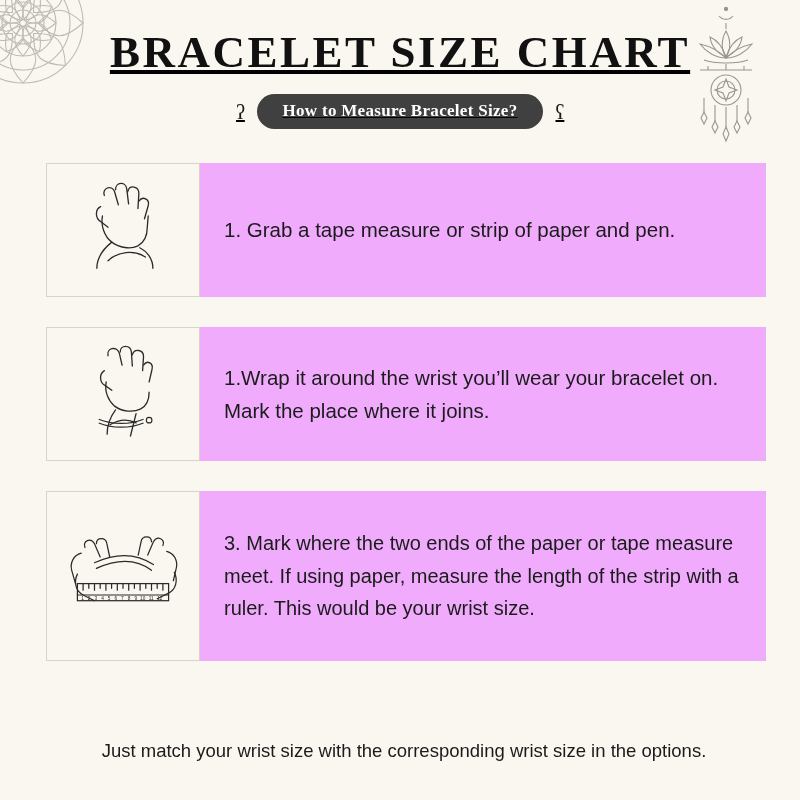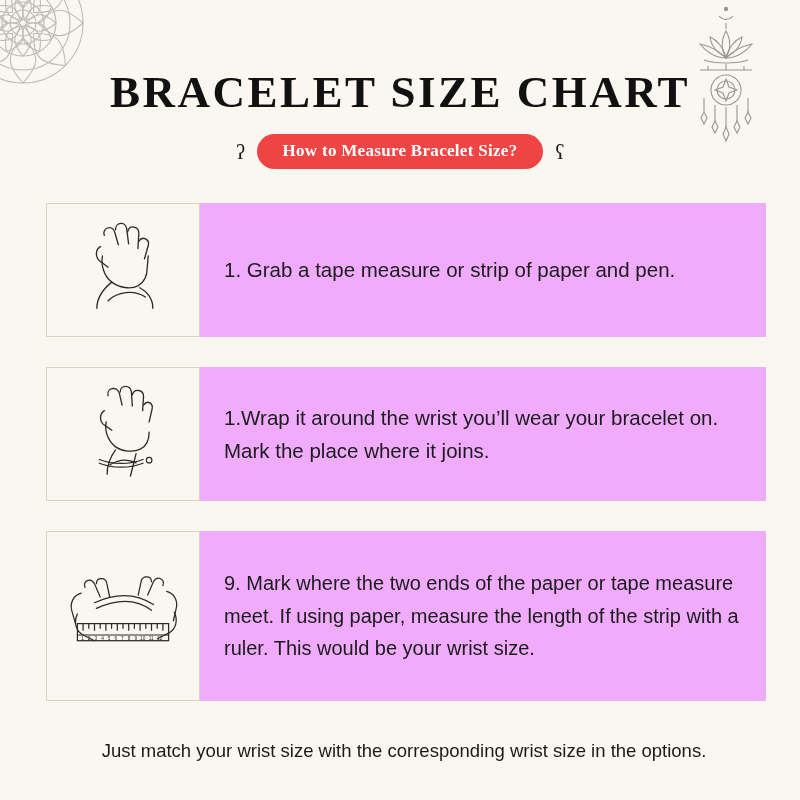--- a/index.html
+++ b/index.html
@@ -28,22 +28,23 @@
     position: absolute;
     top: 4px;
     right: 26px;
     width: 96px;
     height: 144px;
     opacity: 0.7;
   }
 
   
   .header {
-    padding-top: 66px;
+    padding-top: 26px;
     text-align: center;
+    text-decoration: underline;
   }
   .chart-title {
     font-family: "Liberation Serif", serif;
     font-size: 45px;
     letter-spacing: 2.5px;
     color: #111111;
     margin: 0;
     font-weight: 700;
   }
   .subtitle-row {
@@ -54,21 +55,21 @@
     gap: 12px;
   }
   .flourish {
     font-family: "Liberation Serif", serif;
     font-size: 20px;
     color: #1a1a1a;
     line-height: 1;
   }
   .flourish.left { transform: scaleX(-1); }
   .subtitle-pill {
-    background: #ef4444;
+    background: #404040;
     color: #ffffff;
     border-radius: 18px;
     padding: 7px 26px 8px;
     font-family: "Liberation Serif", serif;
     font-weight: 700;
     font-size: 17px;
     letter-spacing: 0.3px;
     white-space: nowrap;
   }
 
@@ -276,18 +277,18 @@
             <text x="61" y="85">6</text>
           <text x="68" y="85">7</text>
             <text x="75" y="85">8</text>
             <text x="82" y="85">9</text>
           <text x="88" y="85">10</text>
             <text x="97" y="85">11</text>
             <text x="106" y="85">12</text>
         </g>
       </svg>
     </div>
-    <div class="step-text small">9. Mark where the two ends of the paper or tape measure meet. If using paper, measure the length of the strip with a ruler. This would be your wrist size.</div>
+    <div class="step-text small">3. Mark where the two ends of the paper or tape measure meet. If using paper, measure the length of the strip with a ruler. This would be your wrist size.</div>
   </div>
 
 </div>
 
 <div class="footer-note">Just match your wrist size with the corresponding wrist size in the options.</div>
 
 </body></html>

